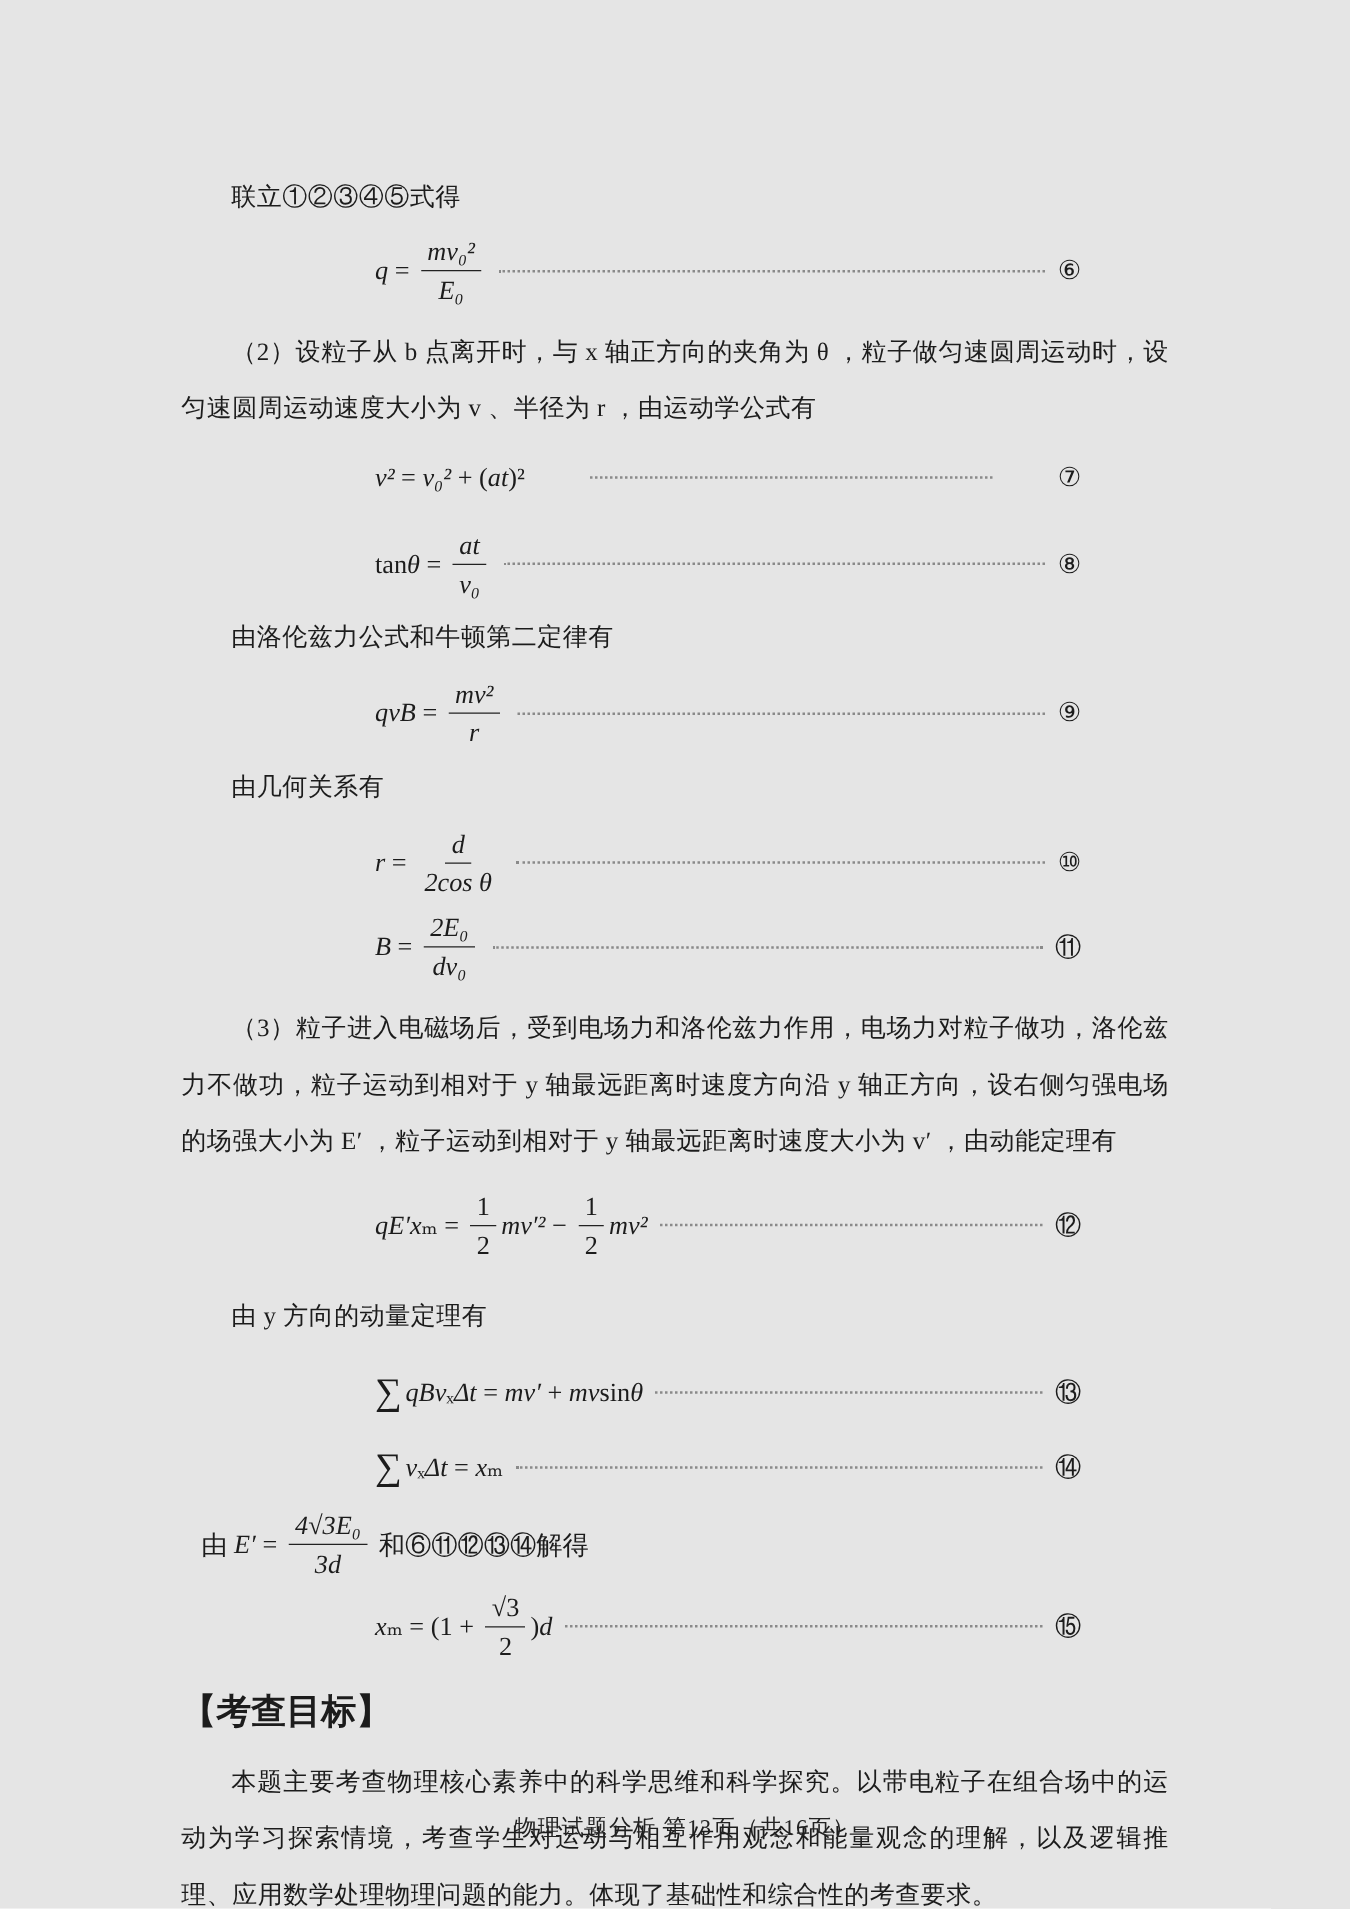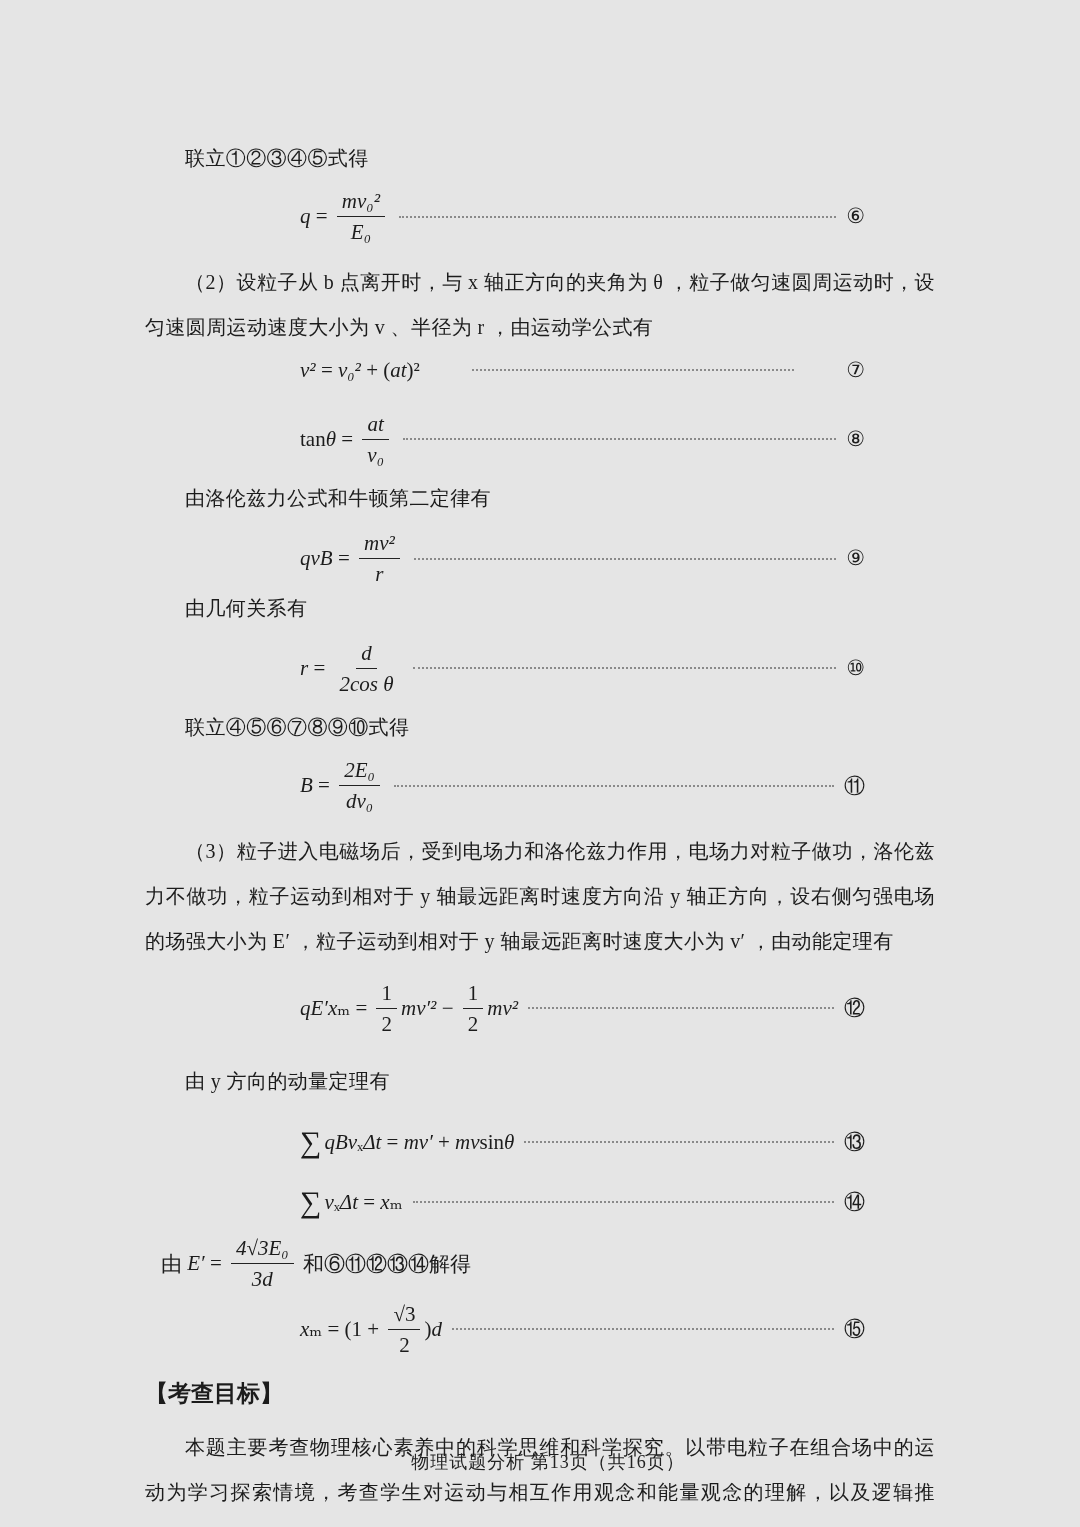--- a/index.html
+++ b/index.html
@@ -21,30 +21,30 @@
   .frac { display:inline-flex; flex-direction:column; align-items:center; margin:0 4px;
           text-align:center; line-height:1.25; }
   .frac.it { font-style:italic; }
   .fnum { padding:0 5px 2px; border-bottom:1.6px solid #222; }
   .fden { padding:2px 5px 0; }
 
   .leader { flex:1; height:0; border-bottom:2px dotted #8a8a8a; margin:0 10px; }
   .eqno { font-size:21px; flex:none; }
 
   .heading { font-family:"Liberation Sans","DejaVu Sans",sans-serif; font-weight:bold;
-             font-size:23px; }
+             font-size:28px; }
 
   .footer { position:absolute; left:16px; right:0; top:1450px; text-align:center;
             font-size:18px; letter-spacing:1px; color:#222; }
 
   
   .m-eq-frac { margin-top:10px; margin-bottom:14px; }
-  .m-eq7  { margin-top:8px; margin-bottom:6px;gap:42px; }
+  .m-eq7  { margin-top:20px; margin-bottom:6px;gap:42px; }
   .m-eq8  { margin-top:28px; margin-bottom:10px; }
-  .m-eq9  { margin-top:12px; }
+  .m-eq9  { margin-top:12px; margin-bottom:10px; }
   .m-eq10 { margin-top:12px; margin-bottom:10px; }
   .m-eq11 { margin-top:10px; margin-bottom:14px; }
   .m-eq12 { margin-top:16px; margin-bottom:24px; }
   .m-eq13 { margin-top:26px; margin-bottom:8px; }
   .m-eq14 { margin-top:30px; margin-bottom:10px; }
   .m-eqE  { margin-top:18px; margin-bottom:4px; }
   .m-eq15 { margin-top:8px; margin-bottom:20px; }
   .m-h1   { margin-top:14px; margin-bottom:16px; }
   .m-para3 { margin-top:6px; }
 </style>
@@ -85,21 +85,20 @@
       </div>
 
     <div class="text-line">由几何关系有</div>
 
     <div class="eq-row m-eq10">
         <span class="eq-left"><span class="it">r</span><span class="rm"> = </span><span class="frac it"><span class="fnum">d</span><span class="fden">2cos θ</span></span></span>
         <span class="leader"></span>
         <span class="eqno">⑩</span>
       </div>
 
-    <div class="text-line">联立④⑤⑥⑦⑧⑨⑩式得</div>
 
     <div class="eq-row m-eq11">
         <span class="eq-left"><span class="it">B</span><span class="rm"> = </span><span class="frac it"><span class="fnum">2E₀</span><span class="fden">dv₀</span></span></span>
         <span class="leader"></span>
         <span class="eqno">⑪</span>
       </div>
 
     <div class="para m-para3">（3）粒子进入电磁场后，受到电场力和洛伦兹力作用，电场力对粒子做功，洛伦兹力不做功，粒子运动到相对于 y 轴最远距离时速度方向沿 y 轴正方向，设右侧匀强电场的场强大小为 E′ ，粒子运动到相对于 y 轴最远距离时速度大小为 v′ ，由动能定理有</div>
 
     <div class="eq-row m-eq12">

